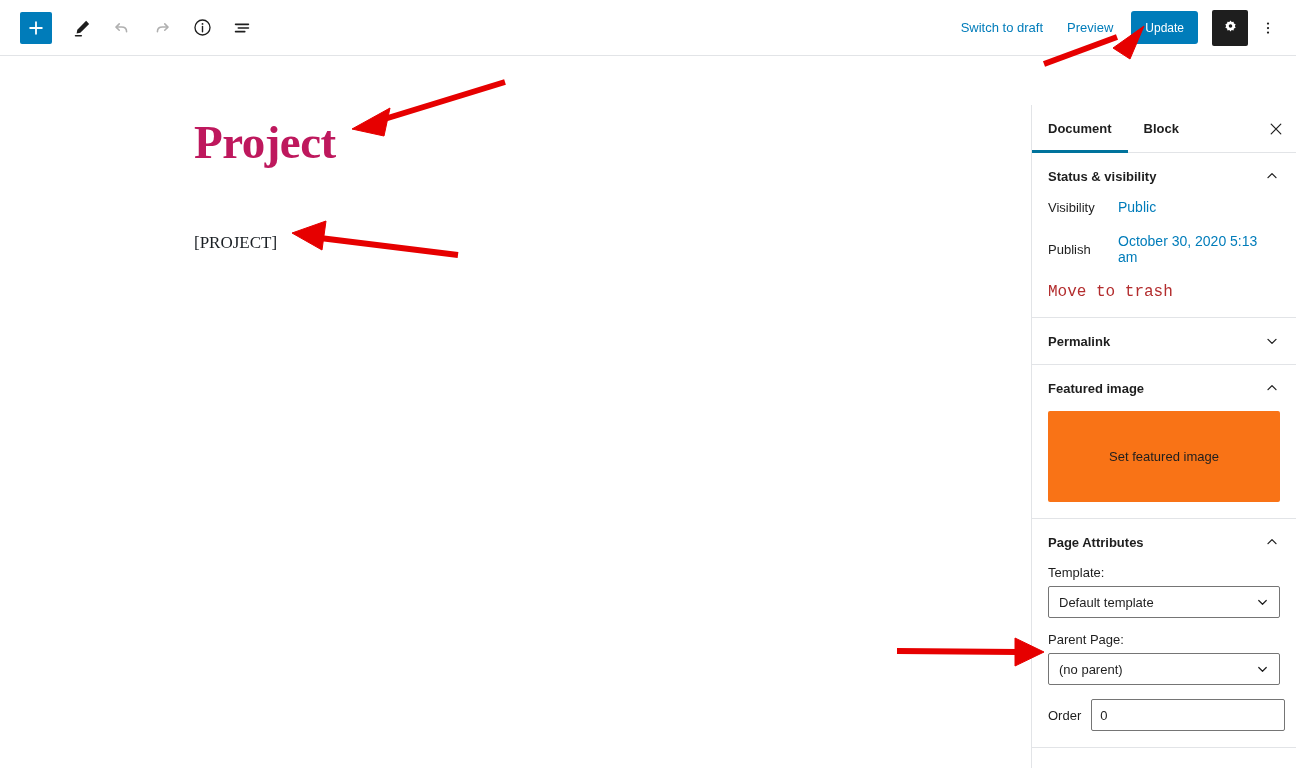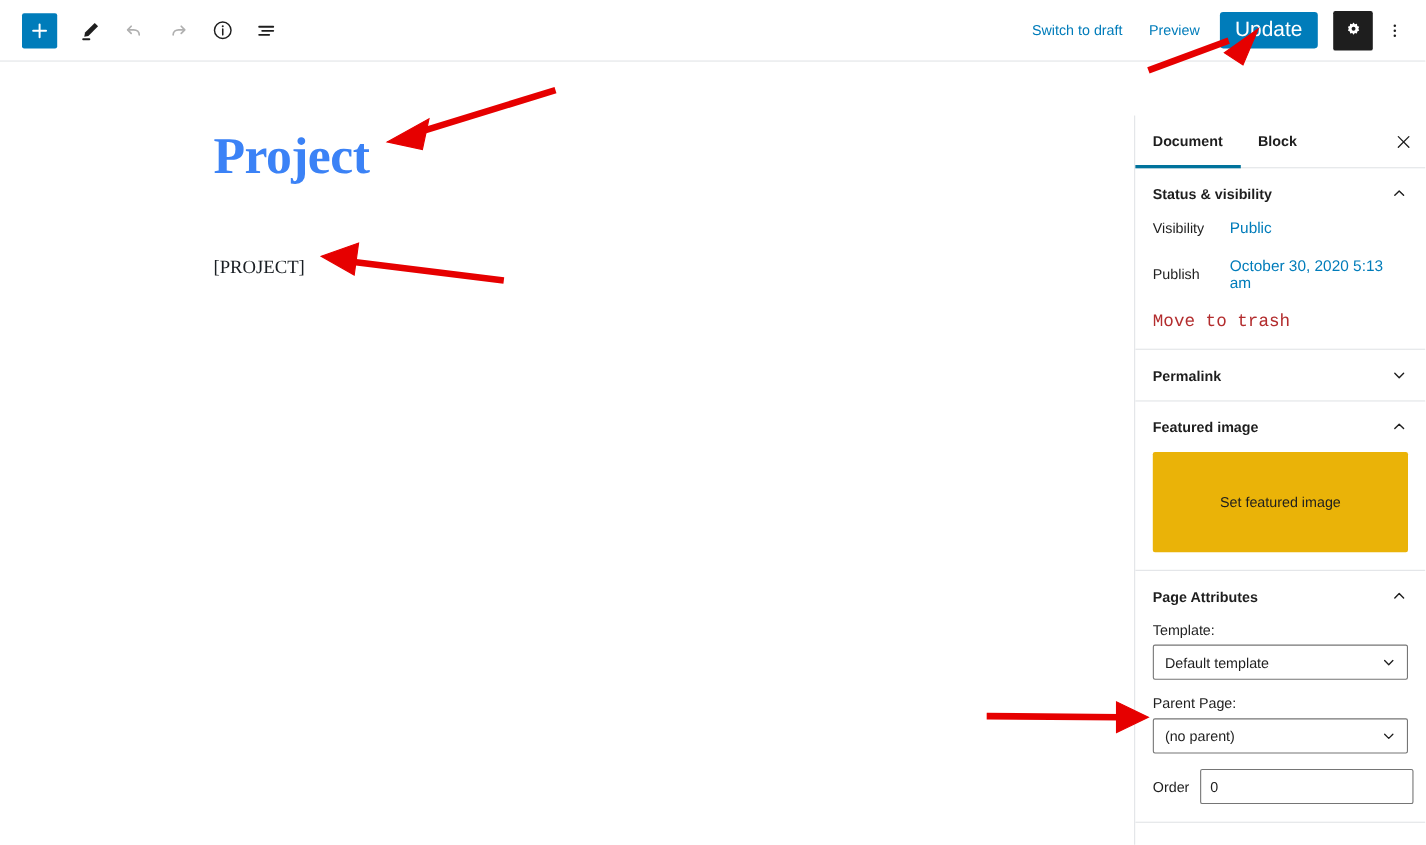--- a/index.html
+++ b/index.html
@@ -71,21 +71,21 @@
     font-family: "Liberation Sans", sans-serif;
     cursor: pointer;
     padding: 6px 12px;
     white-space: nowrap;
   }
   .update-btn {
     background: #007cba;
     color: #ffffff;
     border: none;
     border-radius: 3px;
-    font-size: 19px;
+    font-size: 12px;
     font-family: "Liberation Sans", sans-serif;
     padding: 0 14px;
     height: 33px;
     margin-left: 6px;
     cursor: pointer;
     white-space: nowrap;
   }
   .gear-btn {
     width: 36px; height: 36px;
     background: #1e1e1e;
@@ -120,21 +120,21 @@
     overflow: hidden;
   }
   .post-title {
     position: absolute;
     left: 194px;
     top: 62px;
     margin: 0;
     font-family: "Liberation Serif", serif;
     font-size: 47px;
     font-weight: bold;
-    color: #3b82f6;
+    color: #be185d;
     letter-spacing: -0.5px;
     line-height: 1;
   }
   .post-para {
     position: absolute;
     left: 194px;
     top: 173px;
     margin: 0;
     font-family: "Liberation Serif", serif;
     font-size: 17px;
@@ -244,21 +244,21 @@
     padding: 0;
     cursor: pointer;
     font-family: Liberation Mono, monospace;
     display: block;
     margin-top: 2px;
   }
 
   .featured-placeholder {
     width: 100%;
     height: 91px;
-    background: #eab308;
+    background: #f97316;
     border: none;
     display: flex;
     align-items: center;
     justify-content: center;
     font-size: 13px;
     color: #1e1e1e;
     cursor: pointer;
     font-family: "Liberation Sans", sans-serif;
     border-radius: 2px;
   }

